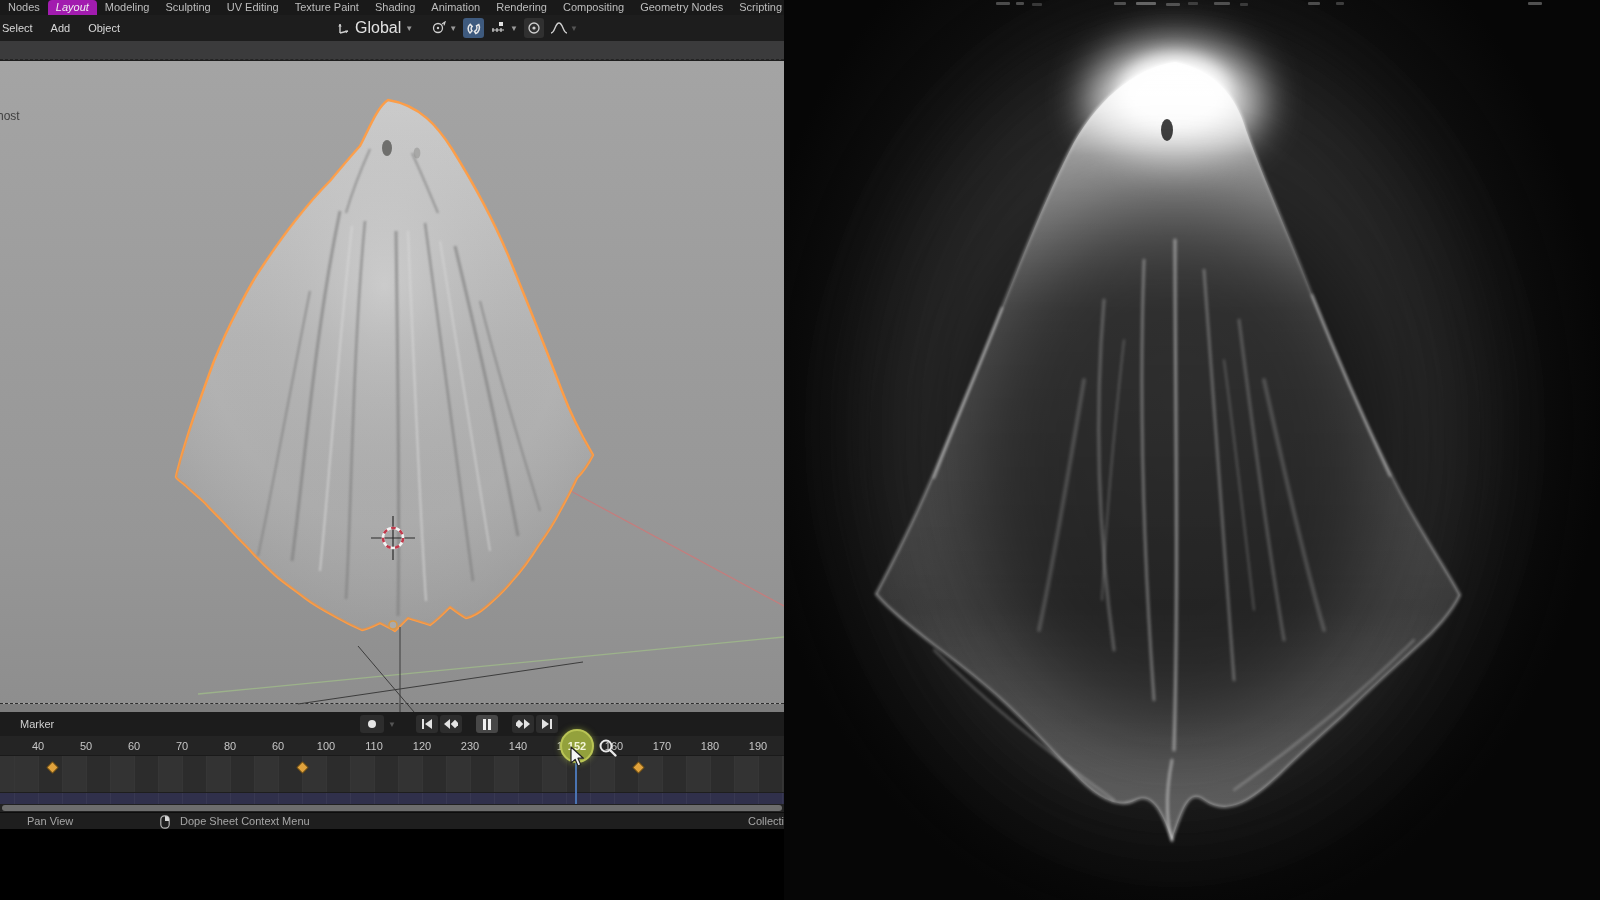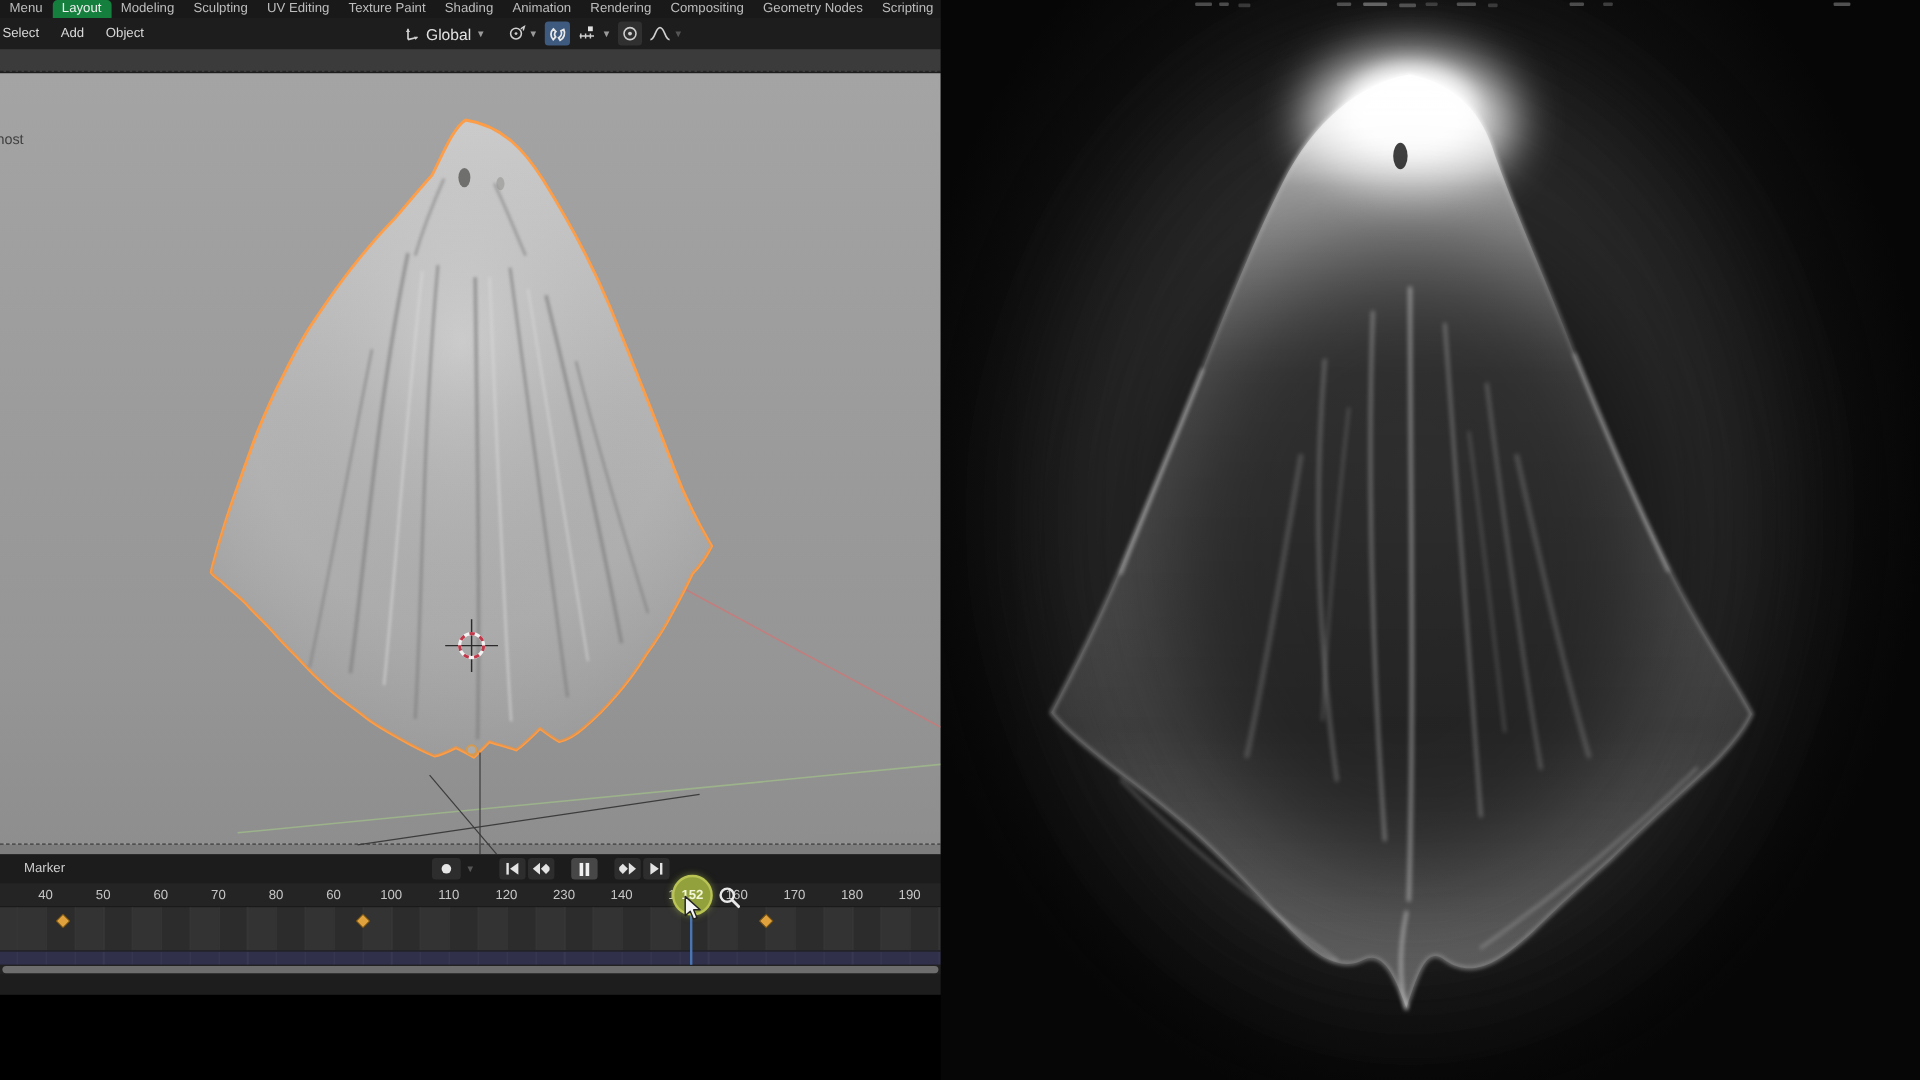--- a/index.html
+++ b/index.html
@@ -7,36 +7,36 @@
               font-family:"Liberation Sans", sans-serif; }
 
   
   #left-window { position:absolute; left:0; top:0; width:784px; height:829px;
                  background:#1d1d1d; overflow:hidden; }
 
   .topbar { position:absolute; left:0; top:0; width:784px; height:15px;
             background:#191919; display:flex; align-items:stretch; font-size:11px;
             color:#bdbdbd; white-space:nowrap; }
   .topbar .ws { padding:0 8px; line-height:15px; cursor:default; }
-  .topbar .ws.active { background:#15803d; color:#f0f0f0; border-radius:4px 4px 0 0; }
+  .topbar .ws.active { background:#a21caf; color:#f0f0f0; border-radius:4px 4px 0 0;font-style:italic; }
 
   .vheader { position:absolute; left:0; top:15px; width:849px; height:26px;
              background:#1d1d1d; display:flex; align-items:center; font-size:11px;
              color:#d8d8d8; }
   .vheader .hm { padding:0 9px; line-height:26px; }
   .vheader .hm:first-child { margin-left:-7px; }
   .hcluster { position:absolute; left:334px; top:0; height:26px; display:flex;
               align-items:center; gap:3px; }
   .tbtn { height:20px; display:flex; align-items:center; gap:2px; padding:0 3px;
           border-radius:3px; color:#d8d8d8; }
   .tbtn.active { background:#3e5a7e; }
   .tbtn.subtle { background:#303030; }
   .chev { font-size:8px; color:#9a9a9a; }
   .chev.dim { color:#555; }
-  .glabel { font-size:13px; color:#e2e2e2; padding:0 2px; }
+  .glabel { font-size:16px; color:#e2e2e2; padding:0 2px; }
 
   
   .viewport { position:absolute; left:0; top:41px; width:784px; height:671px; }
   .vp-topstrip { position:absolute; left:0; top:0; width:784px; height:19px;
                  background:#3b3b3c; border-bottom:1px dashed #242424; }
   .vp-main { position:absolute; left:0; top:20px; width:784px; height:643px;
              background:linear-gradient(#a4a4a4, #969696 75%, #8e8e8e);
              border-bottom:1px dashed #2e2e2e; }
   .vp-bottomstrip { position:absolute; left:0; top:663px; width:784px; height:8px;
                     background:#7d7d7d; }
@@ -101,21 +101,21 @@
     background:radial-gradient(ellipse 430px 540px at 48% 44%, #2b2b2b 0%, #161616 58%, #060606 100%);
   }
   .frag { position:absolute; height:3px; background:#9a9a9a; opacity:.45; border-radius:1px; }
 </style>
 </head>
 <body>
 
 <div id="left-window">
 
   <div class="topbar">
-      <span class="ws">Menu</span>
+      <span class="ws">Nodes</span>
       <span class="ws active">Layout</span>
       <span class="ws">Modeling</span>
       <span class="ws">Sculpting</span>
       <span class="ws">UV Editing</span>
       <span class="ws">Texture Paint</span>
       <span class="ws">Shading</span>
       <span class="ws">Animation</span>
       <span class="ws">Rendering</span>
       <span class="ws">Compositing</span>
       <span class="ws">Geometry Nodes</span>
@@ -352,20 +352,29 @@
 
     <svg class="magnifier" width="20" height="20" viewBox="0 0 20 20">
       <circle cx="8" cy="8" r="5.5" fill="none" stroke="#e8e8e8" stroke-width="2"></circle>
       <line x1="12.5" y1="12.5" x2="17.5" y2="17.5" stroke="#e8e8e8" stroke-width="2.4" stroke-linecap="round"></line>
     </svg>
     <svg class="mouse-cursor" width="16" height="22" viewBox="0 0 16 22">
       <path d="M1,1 L1,17 L5.2,13.4 L8,20 L10.8,18.8 L8,12.2 L13.4,12.2 Z" fill="#f5f5f5" stroke="#222" stroke-width="1.2" stroke-linejoin="round"></path>
     </svg>
   </div>
 
+  <div class="statusbar">
+    <span class="sb-pan">Pan View</span>
+    <svg class="sb-mouse" width="10" height="14" viewBox="0 0 10 14">
+      <rect x="0.8" y="0.8" width="8.4" height="12.4" rx="3.6" fill="none" stroke="#b5b5b5" stroke-width="1.2"></rect>
+      <path d="M5,1 L5,6 L9,6 L9,4 Q9,1 5,1 Z" fill="#d8d8d8"></path>
+    </svg>
+    <span class="sb-ctx">Dope Sheet Context Menu</span>
+    <span class="sb-right">Collecti</span>
+  </div>
 </div>
 
 <div id="right-panel">
   <div>
     <span class="frag" style="left:212px;top:2px;width:14px"></span>
     <span class="frag" style="left:232px;top:2px;width:8px"></span>
     <span class="frag" style="left:248px;top:3px;width:10px;opacity:.3"></span>
     <span class="frag" style="left:330px;top:2px;width:12px"></span>
     <span class="frag" style="left:352px;top:2px;width:20px;opacity:.6"></span>
     <span class="frag" style="left:382px;top:3px;width:14px"></span>

